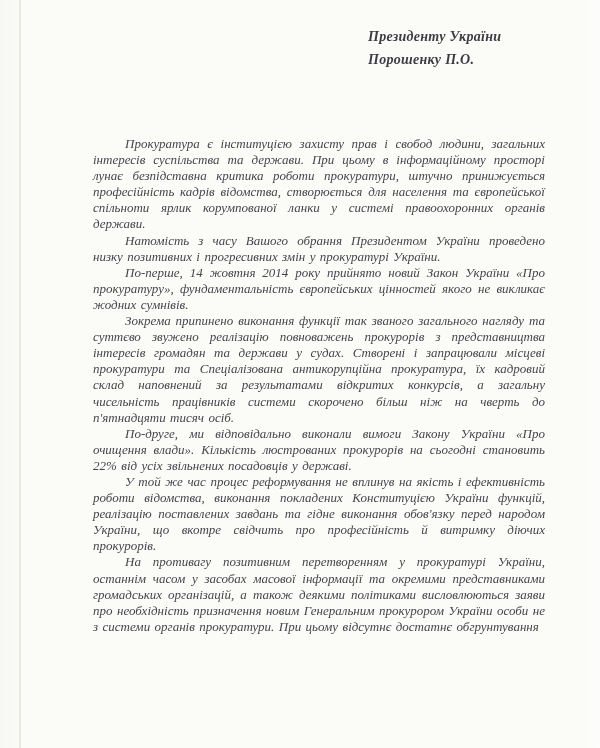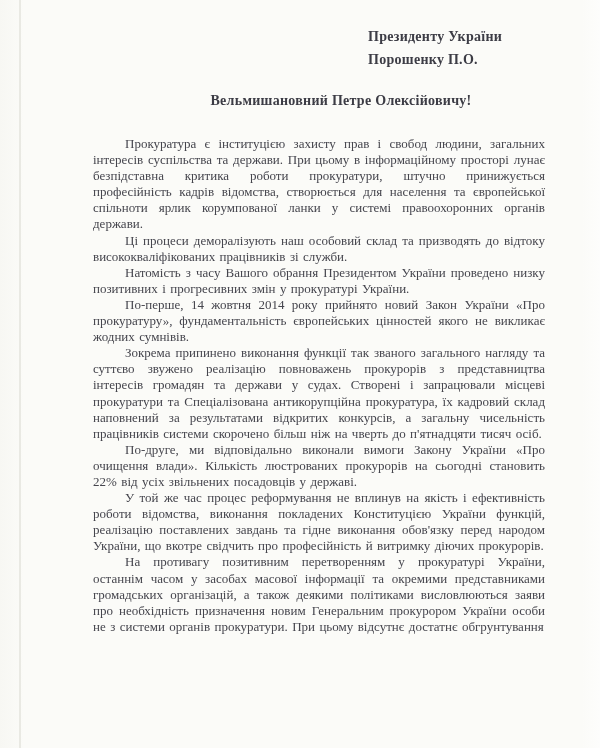--- a/index.html
+++ b/index.html
@@ -1,21 +1,21 @@
 <!DOCTYPE html>
 <html style="--ink: #45454d; --ink-bold: #3c3c45; --paper: #fbfbf8; --crease: #e7e7e0;"><head>
 <meta charset="utf-8">
 <style>
   :root {
     --ink: #45454d;
     --ink-bold: #3c3c45;
     --paper: #fbfbf8;
     --crease: #e7e7e0;
   }
-  * { margin: 0; padding: 0; box-sizing: border-box; }
+  * { margin: 0; padding: 0; box-sizing: border-box; font-style: italic; }
   html, body {
     width: 600px;
     background: #ffffff;
     font-family: "Liberation Serif", "DejaVu Serif", serif;
   }
   .page {
     position: relative;
     width: 600px;
     height: 748px;
     background: var(--paper);
@@ -74,25 +74,23 @@
 
 <div class="page">
 
   <div class="scan-crease"></div>
 
   <div class="recipient">
     <div>Президенту України</div>
     <div>Порошенку П.О.</div>
   </div>
 
-  <div class="salutation">Вельмишановний Петре Олексійовичу!</div>
 
   <div class="letter-body">
     <p>Прокуратура є інституцією захисту прав і свобод людини, загальних інтересів суспільства та держави. При цьому в інформаційному просторі лунає безпідставна критика роботи прокуратури, штучно принижується професійність кадрів відомства, створюється для населення та європейської спільноти ярлик корумпованої ланки у системі правоохоронних органів держави.</p>
-    <p>Ці процеси деморалізують наш особовий склад та призводять до відтоку висококваліфікованих працівників зі служби.</p>
     <p>Натомість з часу Вашого обрання Президентом України проведено низку позитивних і прогресивних змін у прокуратурі України.</p>
     <p>По-перше, 14 жовтня 2014 року прийнято новий Закон України «Про прокуратуру», фундаментальність європейських цінностей якого не викликає жодних сумнівів.</p>
     <p>Зокрема припинено виконання функції так званого загального нагляду та суттєво звужено реалізацію повноважень прокурорів з представництва інтересів громадян та держави у судах. Створені і запрацювали місцеві прокуратури та Спеціалізована антикорупційна прокуратура, їх кадровий склад наповнений за результатами відкритих конкурсів, а загальну чисельність працівників системи скорочено більш ніж на чверть до п'ятнадцяти тисяч осіб.</p>
     <p>По-друге, ми відповідально виконали вимоги Закону України «Про очищення влади». Кількість люстрованих прокурорів на сьогодні становить 22% від усіх звільнених посадовців у державі.</p>
     <p>У той же час процес реформування не вплинув на якість і ефективність роботи відомства, виконання покладених Конституцією України функцій, реалізацію поставлених завдань та гідне виконання обов'язку перед народом України, що вкотре свідчить про професійність й витримку діючих прокурорів.</p>
     <p>На противагу позитивним перетворенням у прокуратурі України, останнім часом у засобах масової інформації та окремими представниками громадських організацій, а також деякими політиками висловлюються заяви про необхідність призначення новим Генеральним прокурором України особи не з системи органів прокуратури. При цьому відсутнє достатнє обгрунтування</p>
   </div>
 
 </div>
 

